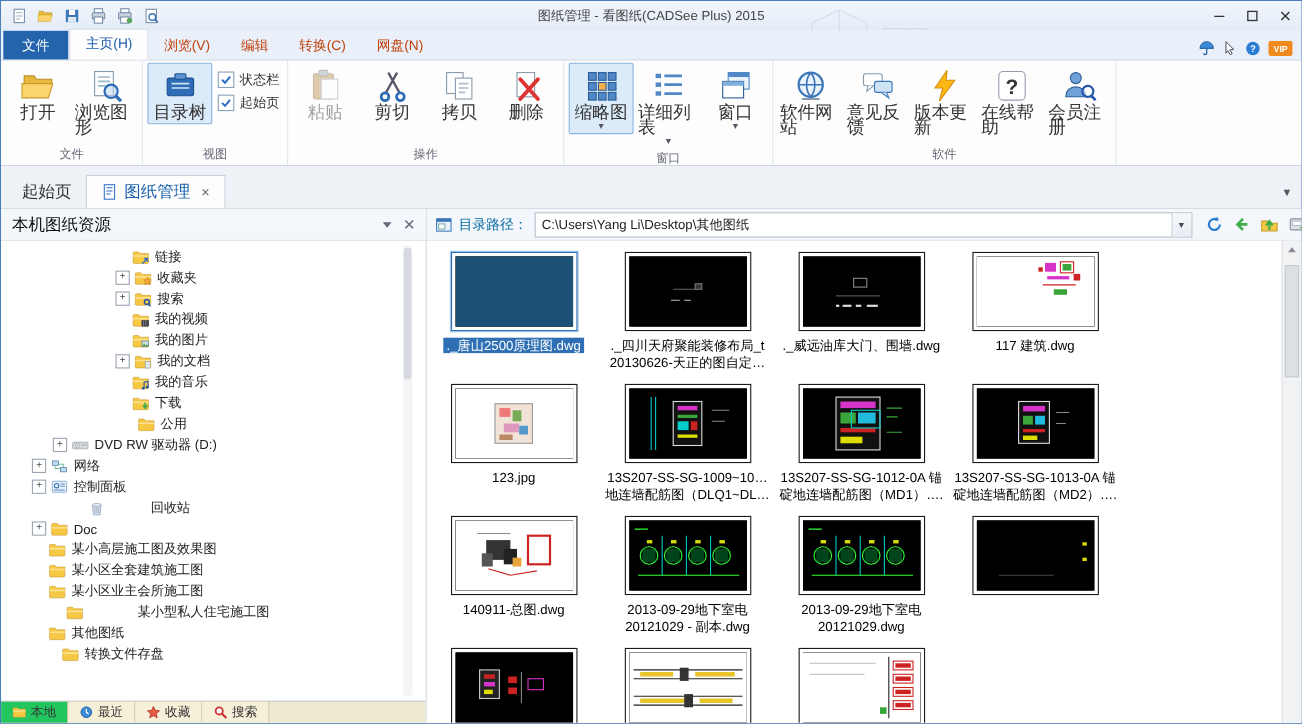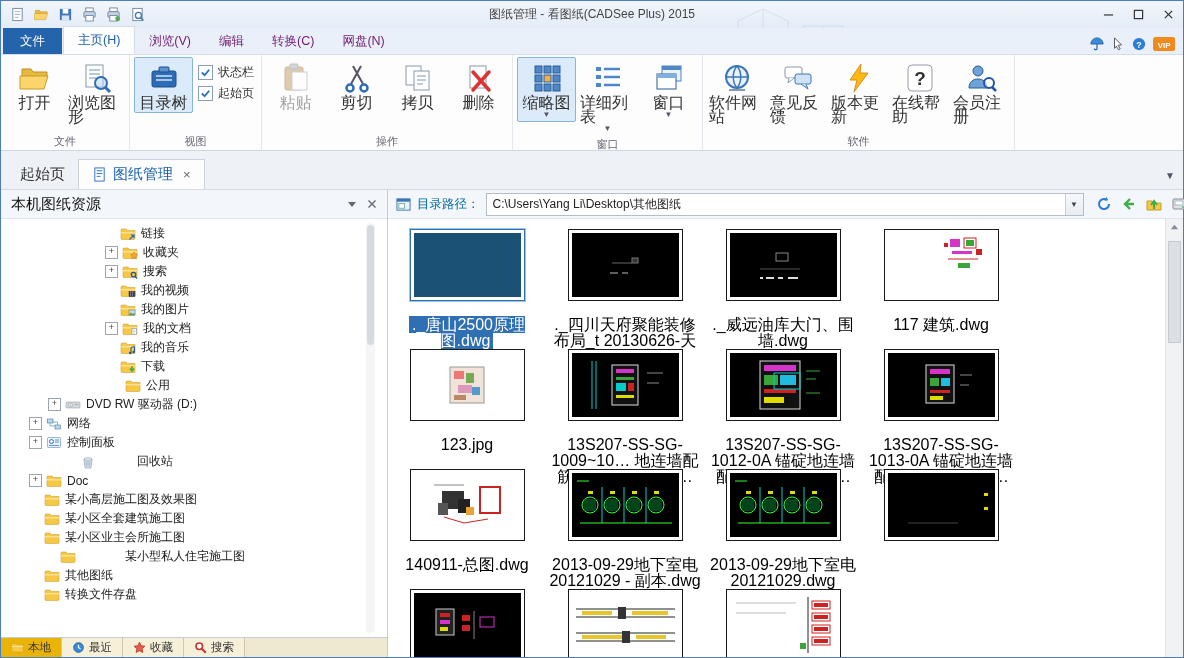--- a/index.html
+++ b/index.html
@@ -11,21 +11,21 @@
   .qat{display:flex;gap:2px;padding-left:5px;z-index:2}
   .qbtn{width:22px;height:21px;display:flex;align-items:center;justify-content:center;border-radius:2px;}
   .qbtn svg{width:15px;height:15px}
   .apptitle{position:absolute;left:0;right:0;text-align:center;font-size:12px;color:#444;pointer-events:none}
   .winctl{margin-left:auto;display:flex;z-index:2}
   .wbtn{width:30px;height:22px;display:flex;align-items:center;justify-content:center;}
   .wbtn svg{width:11px;height:11px}
   .deco{position:absolute;top:0;height:55px;opacity:.45;pointer-events:none}
   
   .rtabs{height:26px;flex:0 0 26px;background:#e9f0f9;display:flex;align-items:flex-end;padding-left:2px;border-bottom:1px solid #d5dde8;position:relative;}
-  .rtab{padding:5px 14px 4px;font-size:12.5px;color:#701a75;cursor:default}
+  .rtab{padding:5px 14px 4px;font-size:12.5px;color:#c2410c;cursor:default}
   .rtab.file{background:#2464ad;color:#fff;padding:5px 17px 4px;margin-right:1px}
   .rtab.active{background:#fdfdfd;color:#2060ab;border:1px solid #d5dde8;border-bottom:1px solid #fdfdfd;}
   .corner{margin-left:auto;display:flex;align-items:center;gap:7px;padding:0 8px 3px 0}
   .cicon svg{height:14px;width:auto}
   
   .ribbon{height:95px;flex:0 0 95px;background:#fdfdfd;display:flex;border-bottom:1px solid #cfd6e2;}
   .rgroup{display:flex;flex-direction:column;border-right:1px solid #e3e7ee;padding:1px 3px 0;}
   .rgbody{flex:1;display:flex;align-items:flex-start;}
   .rglabel{height:16px;text-align:center;font-size:11px;color:#667;line-height:15px;}
   .bigbtn{width:55px;display:flex;flex-direction:column;align-items:center;padding:4px 1px 2px;margin:1px;border:1px solid transparent;border-radius:2px;}
@@ -56,40 +56,40 @@
   .titem{height:19px;display:flex;align-items:center;white-space:nowrap}
   .texp{width:11px;height:11px;border:1px solid #9aa5b1;background:#fff;font-size:9px;line-height:9px;text-align:center;color:#444;margin-right:4px;flex:0 0 11px}
   .texp.blank{border:none;background:transparent}
   .ticon{width:17px;height:16px;margin-right:4px;flex:0 0 17px}
   .ticon svg{width:16px;height:16px}
   .tlabel{font-size:12px;color:#222}
   .sbscroll{position:absolute;top:4px;right:12px;width:9px;bottom:4px;background:#f4f5f7;border-radius:4px}
   .sbthumb{position:absolute;top:2px;left:1px;width:7px;height:120px;background:#d6dae0;border-radius:4px}
   .sbtabs{height:19px;flex:0 0 19px;display:flex;border-top:1px solid #c5ccd6;background:#efe9d2;}
   .sbtab{display:flex;align-items:center;gap:4px;padding:0 10px;font-size:11.5px;color:#333;border-right:1px solid #cfc9a8;background:#f6f0d9}
-  .sbtab.active{background:#eab308}
+  .sbtab.active{background:#22c55e}
   .sbtab svg{width:13px;height:13px}
   
   .content{flex:1;display:flex;flex-direction:column;min-width:0;background:#fff;}
   .pathbar{height:28px;flex:0 0 28px;display:flex;align-items:center;gap:6px;padding:0 8px;background:#f3f6fa;border-bottom:1px solid #e0e5ec;}
   .pathbar .picon svg{width:15px;height:15px}
   .plabel{font-size:12.5px;color:#0369a1;white-space:nowrap}
   .combo{flex:0 0 596px;height:21px;background:#fff;border:1px solid #b5bdc8;display:flex;align-items:center;}
   .cval{flex:1;padding:0 6px;font-size:12px;color:#222;white-space:nowrap;overflow:hidden}
   .cdrop{width:17px;align-self:stretch;border-left:1px solid #c8cfd8;background:linear-gradient(#f6f8fb,#e8edf3);display:flex;align-items:center;justify-content:center;font-size:8px;color:#445}
   .pacts{display:flex;gap:9px;align-items:center;margin-left:6px}
   .pacts .abtn svg{width:16px;height:16px}
   .gridwrap{flex:1;position:relative;overflow:hidden;background:#fff}
   .grid{position:absolute;left:0;top:10px;display:grid;grid-template-columns:repeat(4,158px);grid-auto-rows:120px;}
   .fitem{display:flex;flex-direction:column;align-items:center;}
   .fthumb{padding:3px;background:#fff;border:1px solid #1a1a1a;}
   .fitem.sel .fthumb{border-color:#2f6fb4;box-shadow:0 0 0 1px #9cc3e8}
   .art{width:107px;height:64px;background:#000;overflow:hidden}
   .art svg{width:107px;height:64px}
-  .fname{margin-top:16px;font-size:16px;line-height:16px;text-align:center;max-width:152px;color:#000;word-break:break-word}
+  .fname{margin-top:5px;font-size:12px;line-height:16px;text-align:center;max-width:152px;color:#000;word-break:break-word}
   .fname .selname{background:#2f6fb4;color:#fff;padding:0 3px;display:inline}
   .vscroll{position:absolute;top:0;right:0;bottom:0;width:17px;background:#f1f2f4;border-left:1px solid #e0e2e6}
   .varrow{height:17px;display:flex;align-items:center;justify-content:center}
   .varrow svg{width:9px;height:9px}
   .vthumb{position:absolute;left:2px;right:2px;top:22px;height:100px;background:#dcdfe4;border:1px solid #c6cbd2}
 </style>
 </head>
 <body>
 
 <div class="window">
@@ -650,21 +650,21 @@
           <div class="titem" style="padding-left: 28px;">
             <span class="texp blank"></span>
             <span class="ticon">
               <svg viewBox="0 0 32 32">
                 <path d="M2 8c0-1.2.8-2 2-2h8l3 3h15v16c0 1.2-.8 2-2 2H4c-1.2 0-2-.8-2-2z" fill="#f7c844" stroke="#c2952c"></path>
                 <path d="M2 12h28v3H2z" fill="#fbe191"></path>
               </svg>
             </span>
             <span class="tlabel">其他图纸</span>
           </div>
-          <div class="titem" style="padding-left: 28px;">
+          <div class="titem" style="padding-left: 40px;">
             <span class="texp blank"></span>
             <span class="ticon">
               <svg viewBox="0 0 32 32">
                 <path d="M2 8c0-1.2.8-2 2-2h8l3 3h15v16c0 1.2-.8 2-2 2H4c-1.2 0-2-.8-2-2z" fill="#f7c844" stroke="#c2952c"></path>
                 <path d="M2 12h28v3H2z" fill="#fbe191"></path>
               </svg>
             </span>
             <span class="tlabel">转换文件存盘</span>
           </div>
           <div class="sbscroll">

